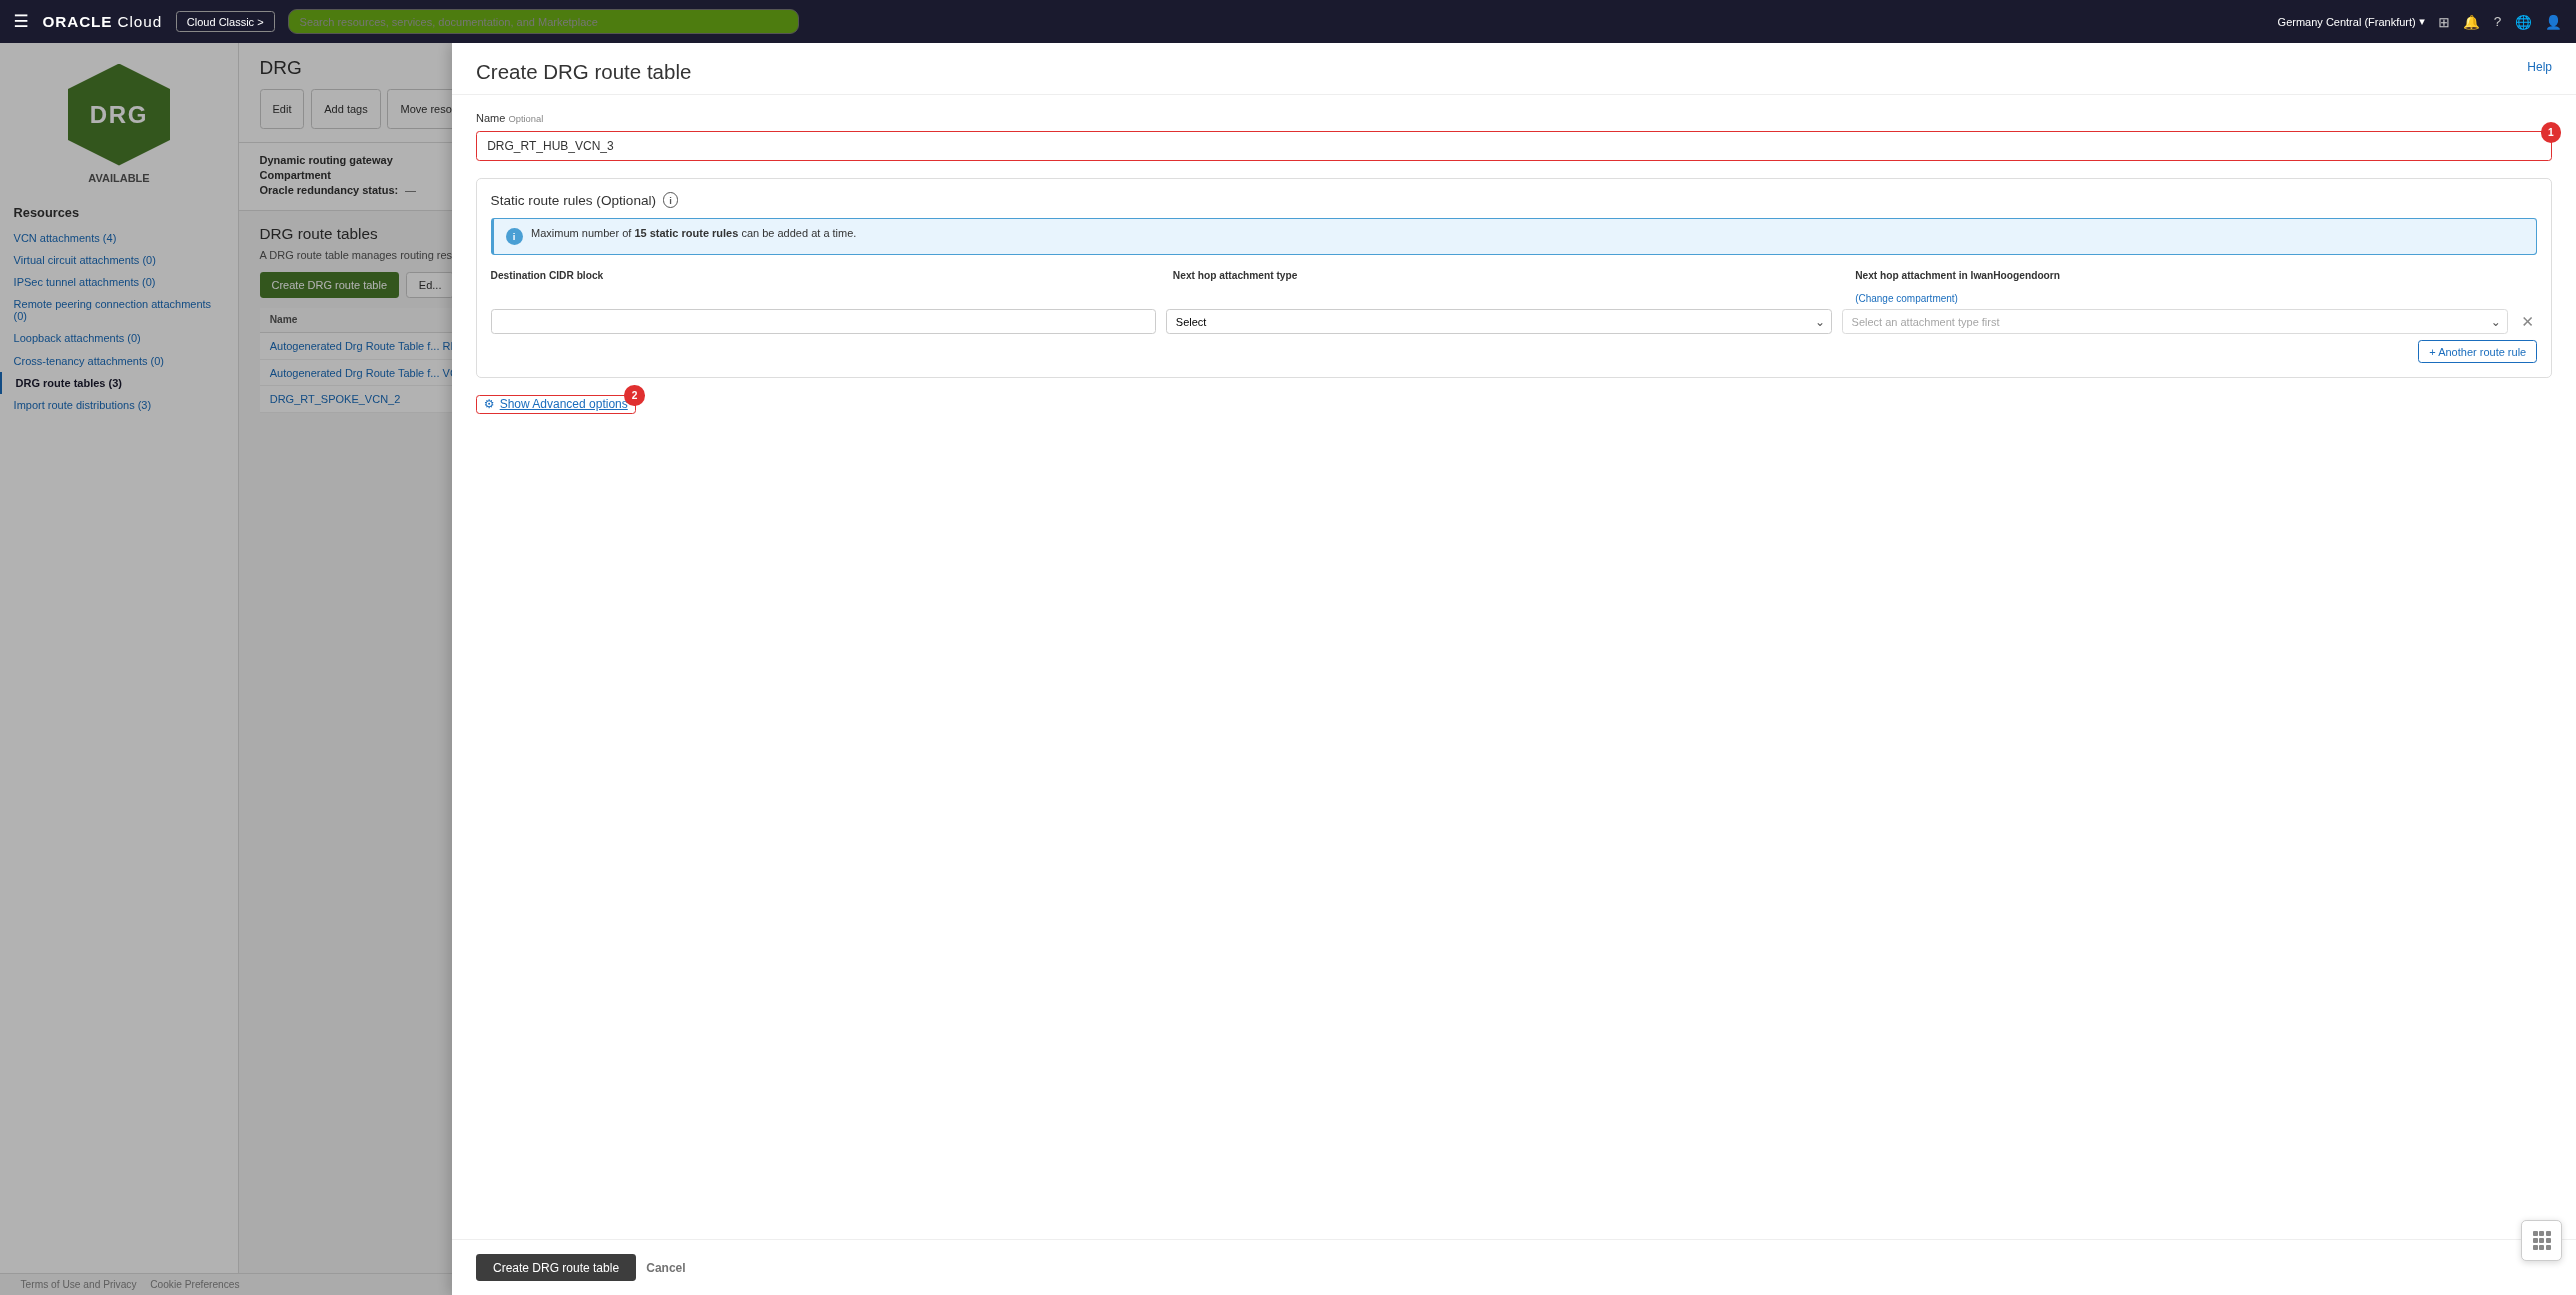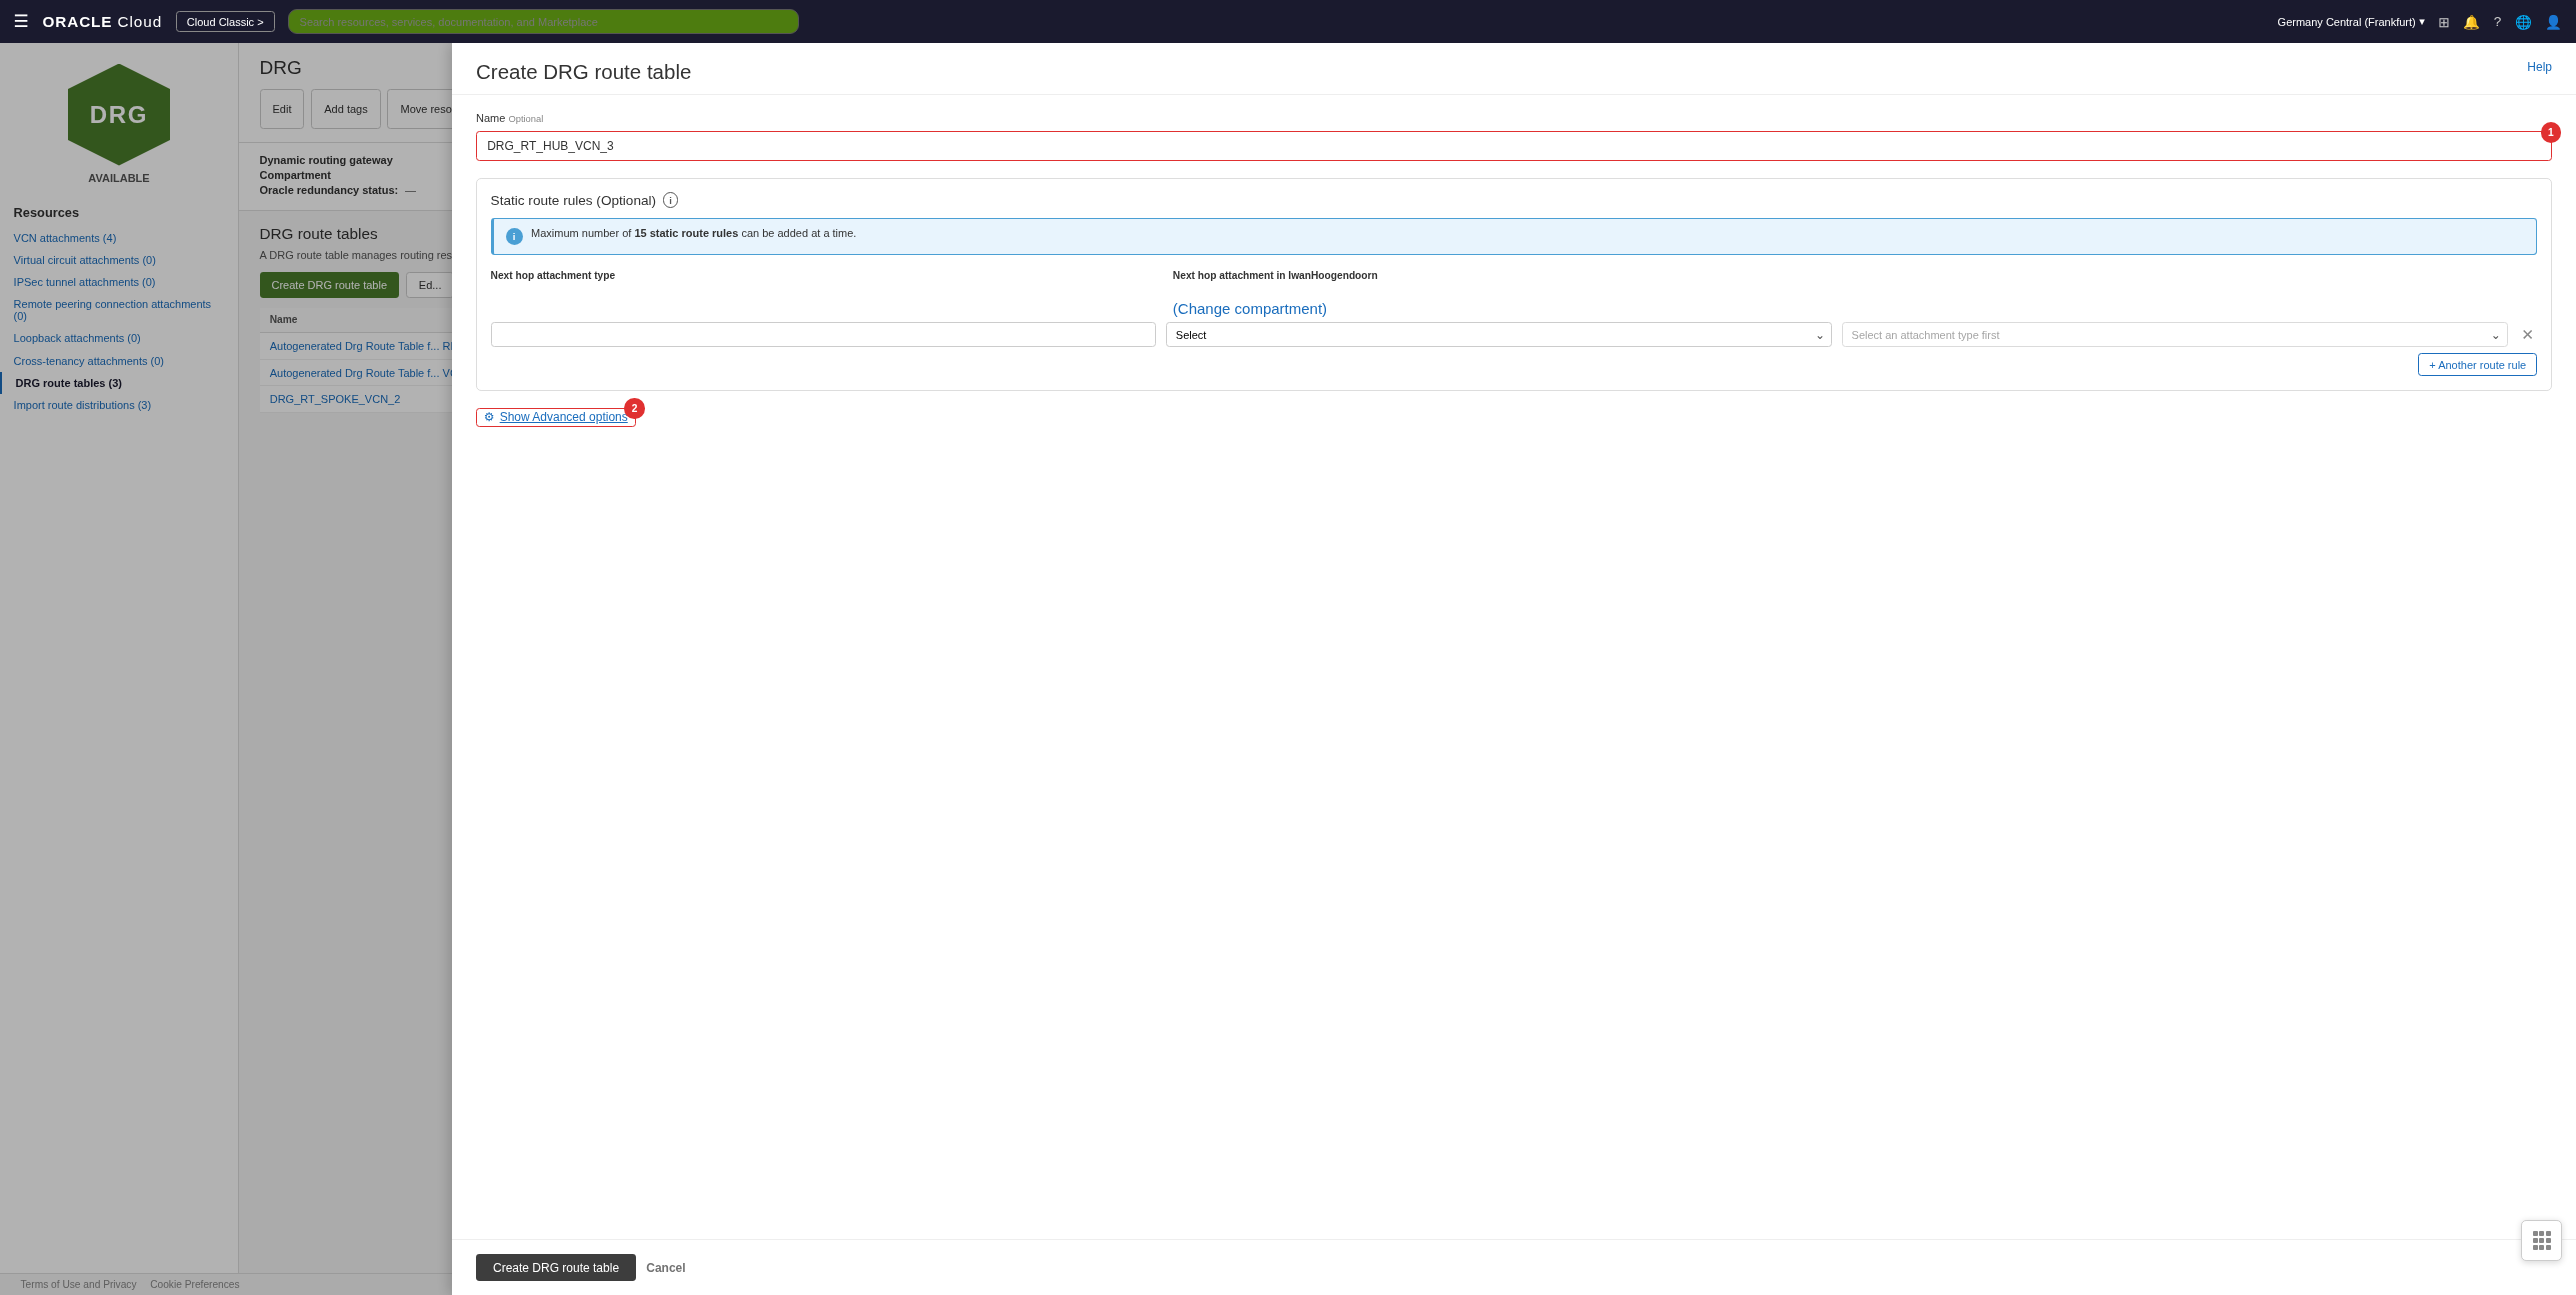--- a/index.html
+++ b/index.html
@@ -156,21 +156,21 @@
       width: 17px; height: 17px; border-radius: 50%; background: #4a9fd4;
       color: #fff; display: flex; align-items: center; justify-content: center;
       font-size: 9.4px; font-weight: 700; flex-shrink: 0; margin-top: 0.9px;
     }
 
     .rule-row-header {
       display: grid; grid-template-columns: 1fr 1fr 1fr auto;
       gap: 10.2px; margin-bottom: 5.1px;
     }
     .col-header { font-size: 10.2px; font-weight: 600; color: #333; }
-    .col-subheader { font-size: 15px; color: #1a6dbd; cursor: pointer; text-decoration: none; margin-top: 18px; display: block; }
+    .col-subheader { font-size: 10px; color: #1a6dbd; cursor: pointer; text-decoration: none; margin-top: 11px; display: block; }
 
     .rule-row {
       display: grid; grid-template-columns: 1fr 1fr 1fr auto;
       gap: 10.2px; align-items: center; margin-bottom: 6.8px;
     }
     .rule-input {
       width: 100%; padding: 5.1px 8.5px; border: 0.9px solid #ccc; border-radius: 3.4px;
       font-size: 11px; outline: none; background: #fff;
     }
     .rule-select {
@@ -367,20 +367,23 @@
         <div class="info-banner-icon">i</div>
         <span>
           <span>Maximum number of</span>
           <strong>15 static route rules</strong>
           <span>can be added at a time.</span>
         </span>
       </div>
 
       <div class="rule-row-header">
         <div>
+          <span class="col-header">Destination CIDR block</span>
+        </div>
+        <div>
           <span class="col-header">Next hop attachment type</span>
         </div>
         <div>
           <span class="col-header">
             <span>Next hop attachment in</span>
             <strong>IwanHoogendoorn</strong>
           </span>
           <a class="col-subheader">(Change compartment)</a>
         </div>
         <div></div>

